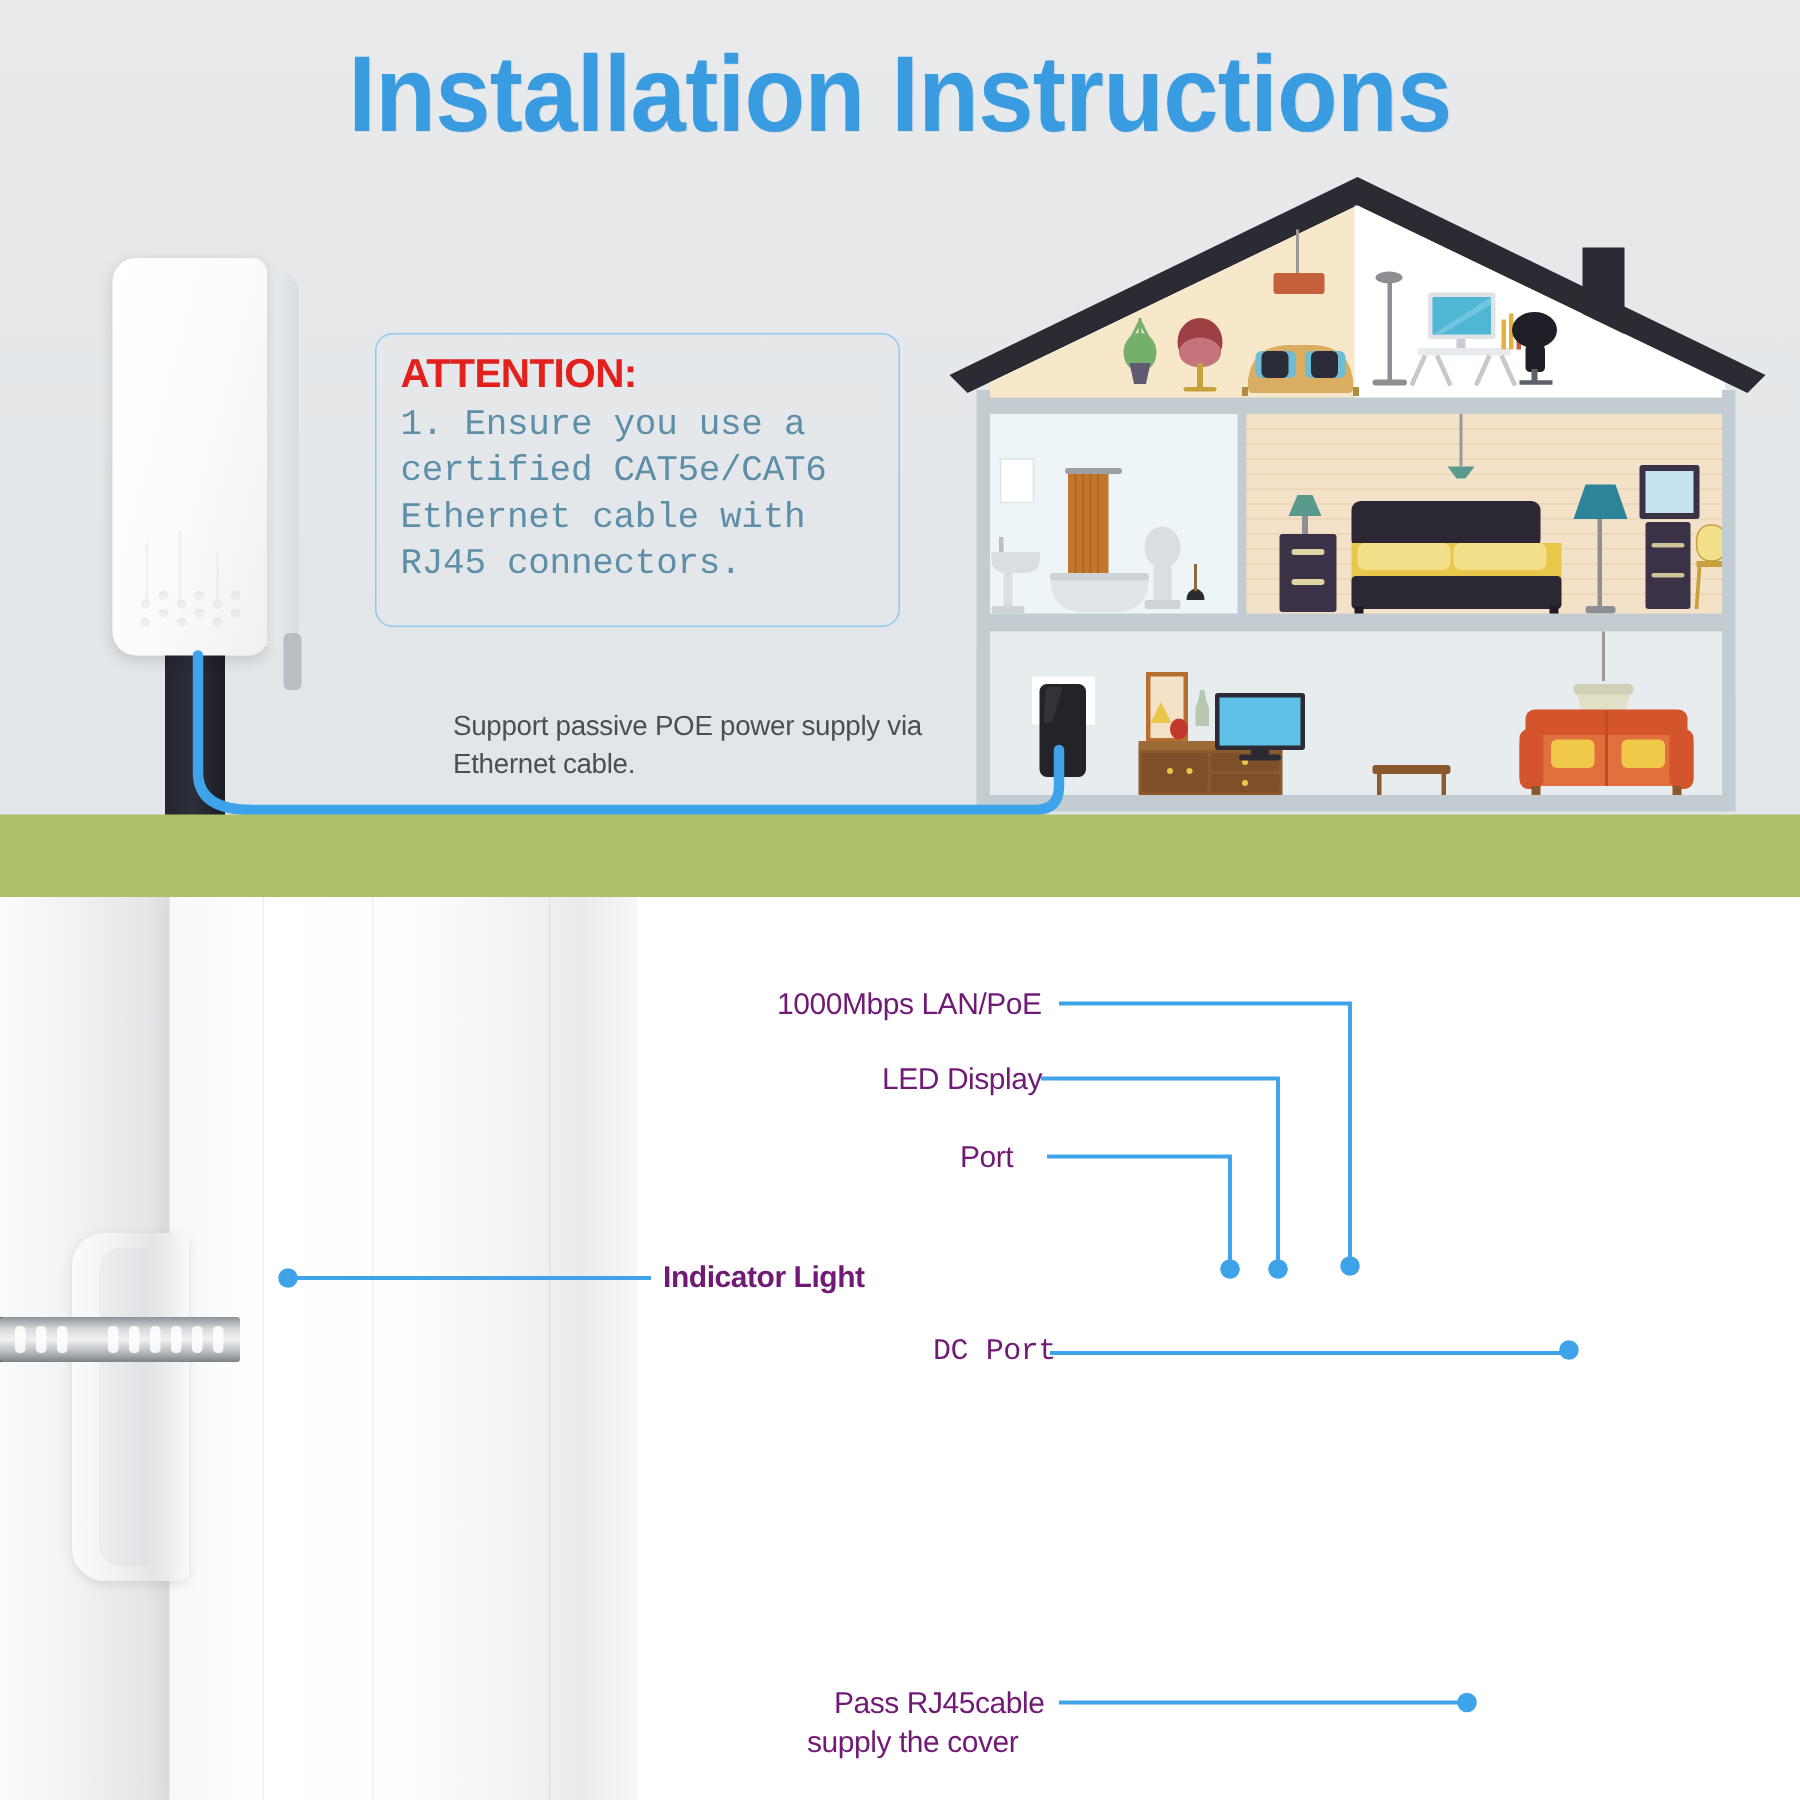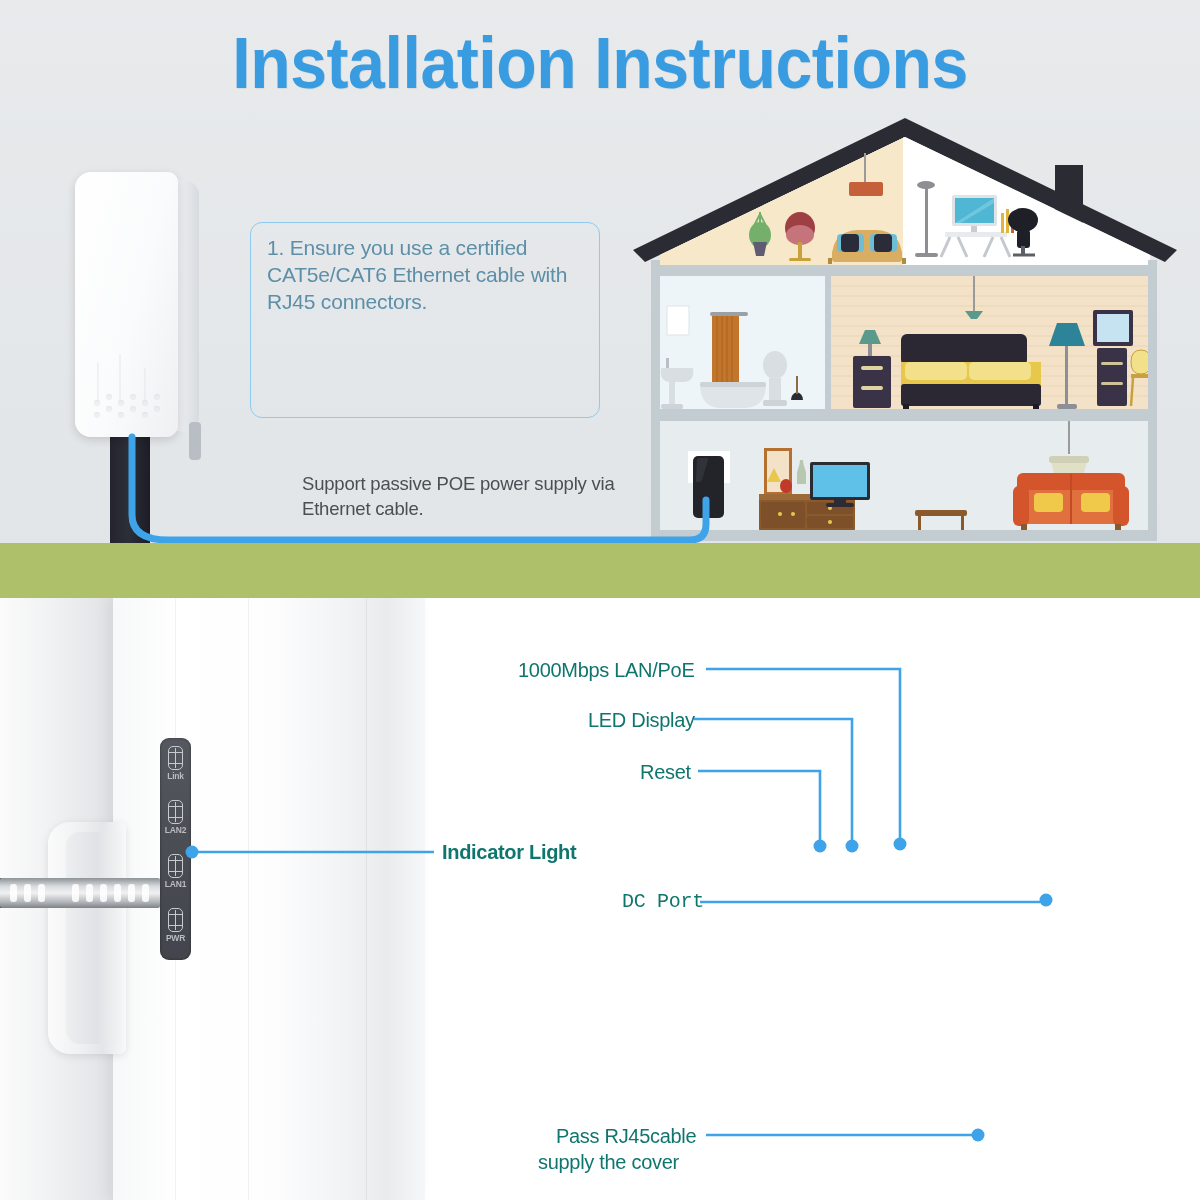--- a/index.html
+++ b/index.html
@@ -70,37 +70,37 @@
   .attention-box{
     position:absolute; left:250px; top:222px; width:350px; height:196px;
     border:1.6px solid #8fc9ef; border-radius:12px;
     padding:12px 16px 10px 16px;
   }
   .attention-title{
     color:#e2201c; font-size:27px; font-weight:bold; letter-spacing:-0.4px;
     line-height:1.05; margin-bottom:6px;
   }
   .attention-body{
-    color:#5d8fa8; font-size:21px; line-height:1.28; letter-spacing:-0.2px;
+    color:#5d8fa8; font-size:24px; line-height:1.28; letter-spacing:-0.2px;font-family:Liberation Mono, monospace;
   }
   .poe-note{
     position:absolute; left:262px; top:472px; width:340px;
     color:#4a4f55; font-size:18.5px; line-height:1.35; letter-spacing:-0.2px;margin-left:40px;
   }
 
   
   .house{ position:absolute; left:625px; top:110px; width:560px; height:435px; }
 
   
   .bottom-panel{
     position:absolute; left:0; top:598px; width:1200px; height:602px;
     background:#ffffff; overflow:hidden;
   }
   .callout-label{
-    position:absolute; color:#0f766e; font-size:20px; line-height:1.2;
+    position:absolute; color:#701a75; font-size:20px; line-height:1.2;
     letter-spacing:-0.3px; white-space:nowrap;
   }
 
   .pole-big{
     position:absolute; left:0px; top:0px; width:275px; height:602px;
     background:linear-gradient(90deg,#fbfbfb 0%,#f1f2f3 18%,#dcdfe2 46%,#b9bdc1 62%,#f6f7f8 72%,#ffffff 100%);
   }
   .device-big{
     position:absolute; left:113px; top:0px; width:312px; height:602px;
     background:linear-gradient(90deg,#f7f8f9 0%,#ffffff 22%,#fdfdfe 52%,#f3f4f5 72%,#e9ebec 88%,#f6f7f8 100%);
@@ -373,20 +373,21 @@
         <div class="vent-dot" style="left:65px; top:52px;"></div>
         <div class="vent-dot" style="left:65px; top:40px;"></div>
       </div>
     </div>
 
     <svg class="cable-svg">
       <path d="M132 437 L132 515 Q132 540 168 540 L690 540 Q706 540 706 524 L706 500" stroke="#3ea3e8" stroke-width="7" fill="none" stroke-linecap="round" stroke-linejoin="round"></path>
     </svg>
 
     <div class="attention-box">
+      <div class="attention-title">ATTENTION:</div>
       <div class="attention-body">1. Ensure you use a certified CAT5e/CAT6 Ethernet cable with RJ45 connectors.</div>
     </div>
 
     <div class="poe-note">Support passive POE power supply via Ethernet cable.</div>
 
     <div class="ground"></div>
   </div>
 
   <div class="bottom-panel">
 
@@ -494,46 +495,20 @@
           <rect x="176" y="504" width="18" height="34" rx="4" transform="rotate(14 176 504)"></rect>
           <rect x="208" y="512" width="18" height="34" rx="4" transform="rotate(14 208 512)"></rect>
         </g>
         <rect x="248" y="506" width="50" height="18" rx="6" fill="#f4f5f6" stroke="#e0e2e4" transform="rotate(14 248 506)"></rect>
 
         <path d="M316 512 Q330 540 332 600" stroke="#f4f5f6" stroke-width="24" fill="none" stroke-linecap="round"></path>
         <path d="M316 512 Q330 540 332 600" stroke="#e4e6e8" stroke-width="1" fill="none"></path>
       </svg>
     </div>
 
-    <div class="led-strip" style="top:140px;">
-      <div class="led-item" style="top:8px;">
-        <div class="led-glyph">
-            <div class="led-bar"></div>
-          </div>
-        <div class="led-text">Link</div>
-      </div>
-      <div class="led-item" style="top:62px;">
-        <div class="led-glyph">
-            <div class="led-bar"></div>
-          </div>
-        <div class="led-text">LAN2</div>
-      </div>
-      <div class="led-item" style="top:116px;">
-        <div class="led-glyph">
-            <div class="led-bar"></div>
-          </div>
-        <div class="led-text">LAN1</div>
-      </div>
-      <div class="led-item" style="top:170px;">
-        <div class="led-glyph">
-            <div class="led-bar"></div>
-          </div>
-        <div class="led-text">PWR</div>
-      </div>
-    </div>
 
     <div class="bracket" style="top:224px;">
       <div class="bracket-inner"></div>
     </div>
     <div class="clamp-dark" style="top:280px;"></div>
     <div class="clamp" style="top:280px;">
       <div class="clamp-slot" style="left:10px;"></div>
       <div class="clamp-slot" style="left:24px;"></div>
       <div class="clamp-slot" style="left:38px;"></div>
       <div class="clamp-slot" style="left:72px;"></div>
@@ -562,20 +537,20 @@
         <path d="M700 304 L1046 304 L1046 300"></path>
         <circle cx="1046" cy="302" r="6.5" fill="#3ea3e8" stroke="none"></circle>
 
         <path d="M706 537 L978 537"></path>
         <circle cx="978" cy="537" r="6.5" fill="#3ea3e8" stroke="none"></circle>
       </g>
     </svg>
 
     <div class="callout-label" style="left:518px; top:60px;">1000Mbps LAN/PoE</div>
     <div class="callout-label" style="left:588px; top:110px;">LED Display</div>
-    <div class="callout-label" style="left:640px; top:162px;">Reset</div>
+    <div class="callout-label" style="left:640px; top:162px;">Port</div>
     <div class="callout-label" style="left:442px; top:242px;font-weight:bold;">Indicator Light</div>
     <div class="callout-label" style="left:622px; top:292px;font-family:Liberation Mono, monospace;">DC Port</div>
     <div class="callout-label" style="left:556px; top:526px;text-align:center;">Pass RJ45cable</div>
     <div class="callout-label" style="left:538px; top:552px;">supply the cover</div>
   </div>
 
 </div>
 
 </body></html>

